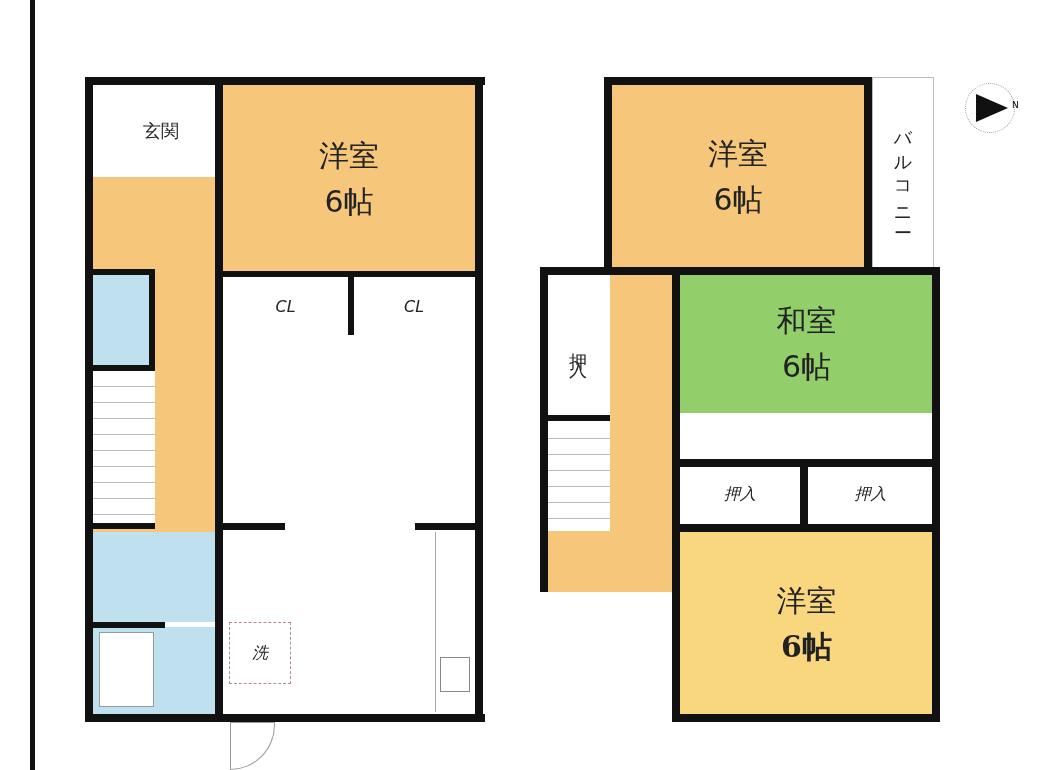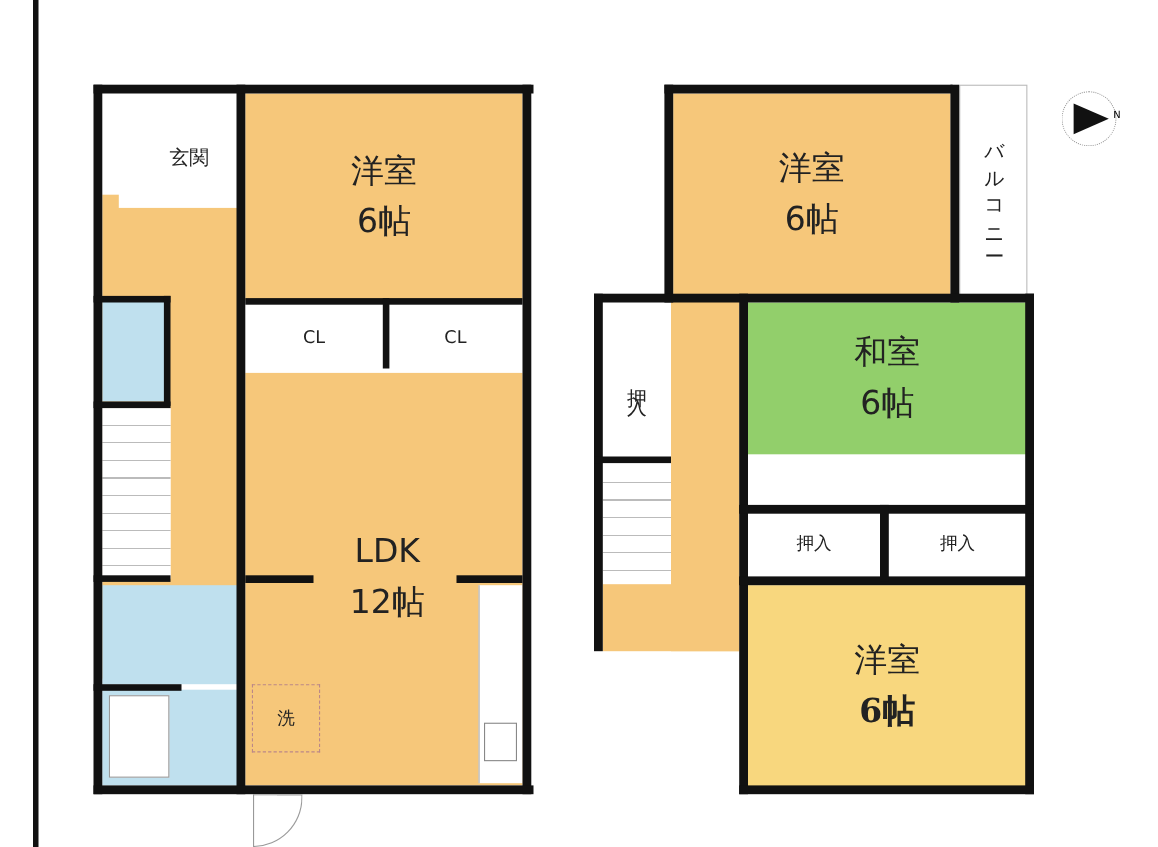--- a/index.html
+++ b/index.html
@@ -9,57 +9,51 @@
   .border-line { left:30px; top:0; width:5px; height:770px; background:#111; }
   .room { display:flex; align-items:center; justify-content:center; flex-direction:column; color:#222; }
   .orange { background:#f6c77a; }
   .yellow { background:#f8d77e; }
   .green { background:#92cf6b; }
   .blue { background:#bfe0ee; }
   .white { background:#ffffff; }
   .wall { background:#111; }
   .lbl-big { font-size:30px; line-height:46px; }
   .lbl-mid { font-size:18px; }
-  .lbl-sm { font-size:16px; }
+  .lbl-sm { font-size:16px;font-style:italic; }
   .vert { writing-mode:vertical-rl; letter-spacing:6px; font-size:18px; }
   .stairs { background-image:repeating-linear-gradient(to bottom, #fff 0 15px, #bbb 15px 16px); background-color:#fff; }
   .door-arc { border:1px solid #999; background:#fff; }
   .compass { width:50px; height:50px; border-radius:50%; border:1px dotted #999; }
 </style>
 </head>
 <body>
 
 <div class="abs border-line"></div>
 
 <div class="abs" style="left:85px;top:77px;width:400px;height:645px;">
 
   <div class="abs orange" style="left:8px;top:100px;width:128px;height:440px;"></div>
 
-  <div class="abs white room" style="left:23px;top:8px;width:128px;height:92px;margin-top:12px;">
+  <div class="abs white room" style="left:12px;top:8px;width:128px;height:92px;">
     <span class="lbl-mid">玄関</span>
   </div>
 
   <div class="abs orange room" style="left:138px;top:8px;width:252px;height:188px;">
     <span class="lbl-big">洋室</span>
     <span class="lbl-big">6帖</span>
   </div>
 
   <div class="abs white room" style="left:138px;top:200px;width:125px;height:58px;">
     <span class="lbl-sm">CL</span>
   </div>
   <div class="abs white room" style="left:268px;top:200px;width:122px;height:58px;">
     <span class="lbl-sm">CL</span>
   </div>
 
-  <div class="abs orange room" style="left:138px;top:262px;width:252px;height:375px;">
-    <div style="position:absolute;left:95px;top:140px;text-align:center;">
-      <div class="lbl-big">LDK</div>
-      <div class="lbl-big">12帖</div>
-    </div>
-  </div>
 
   <div class="abs white" style="left:350px;top:455px;width:40px;height:180px;border-left:1px solid #aaa;"></div>
   <div class="abs" style="left:355px;top:580px;width:30px;height:35px;border:1px solid #888;background:#fff;"></div>
 
   <div class="abs room" style="left:144px;top:545px;width:62px;height:62px;border:1px dashed #b88;">
     <span class="lbl-sm">洗</span>
   </div>
 
   <div class="abs blue" style="left:8px;top:196px;width:60px;height:92px;"></div>
 

